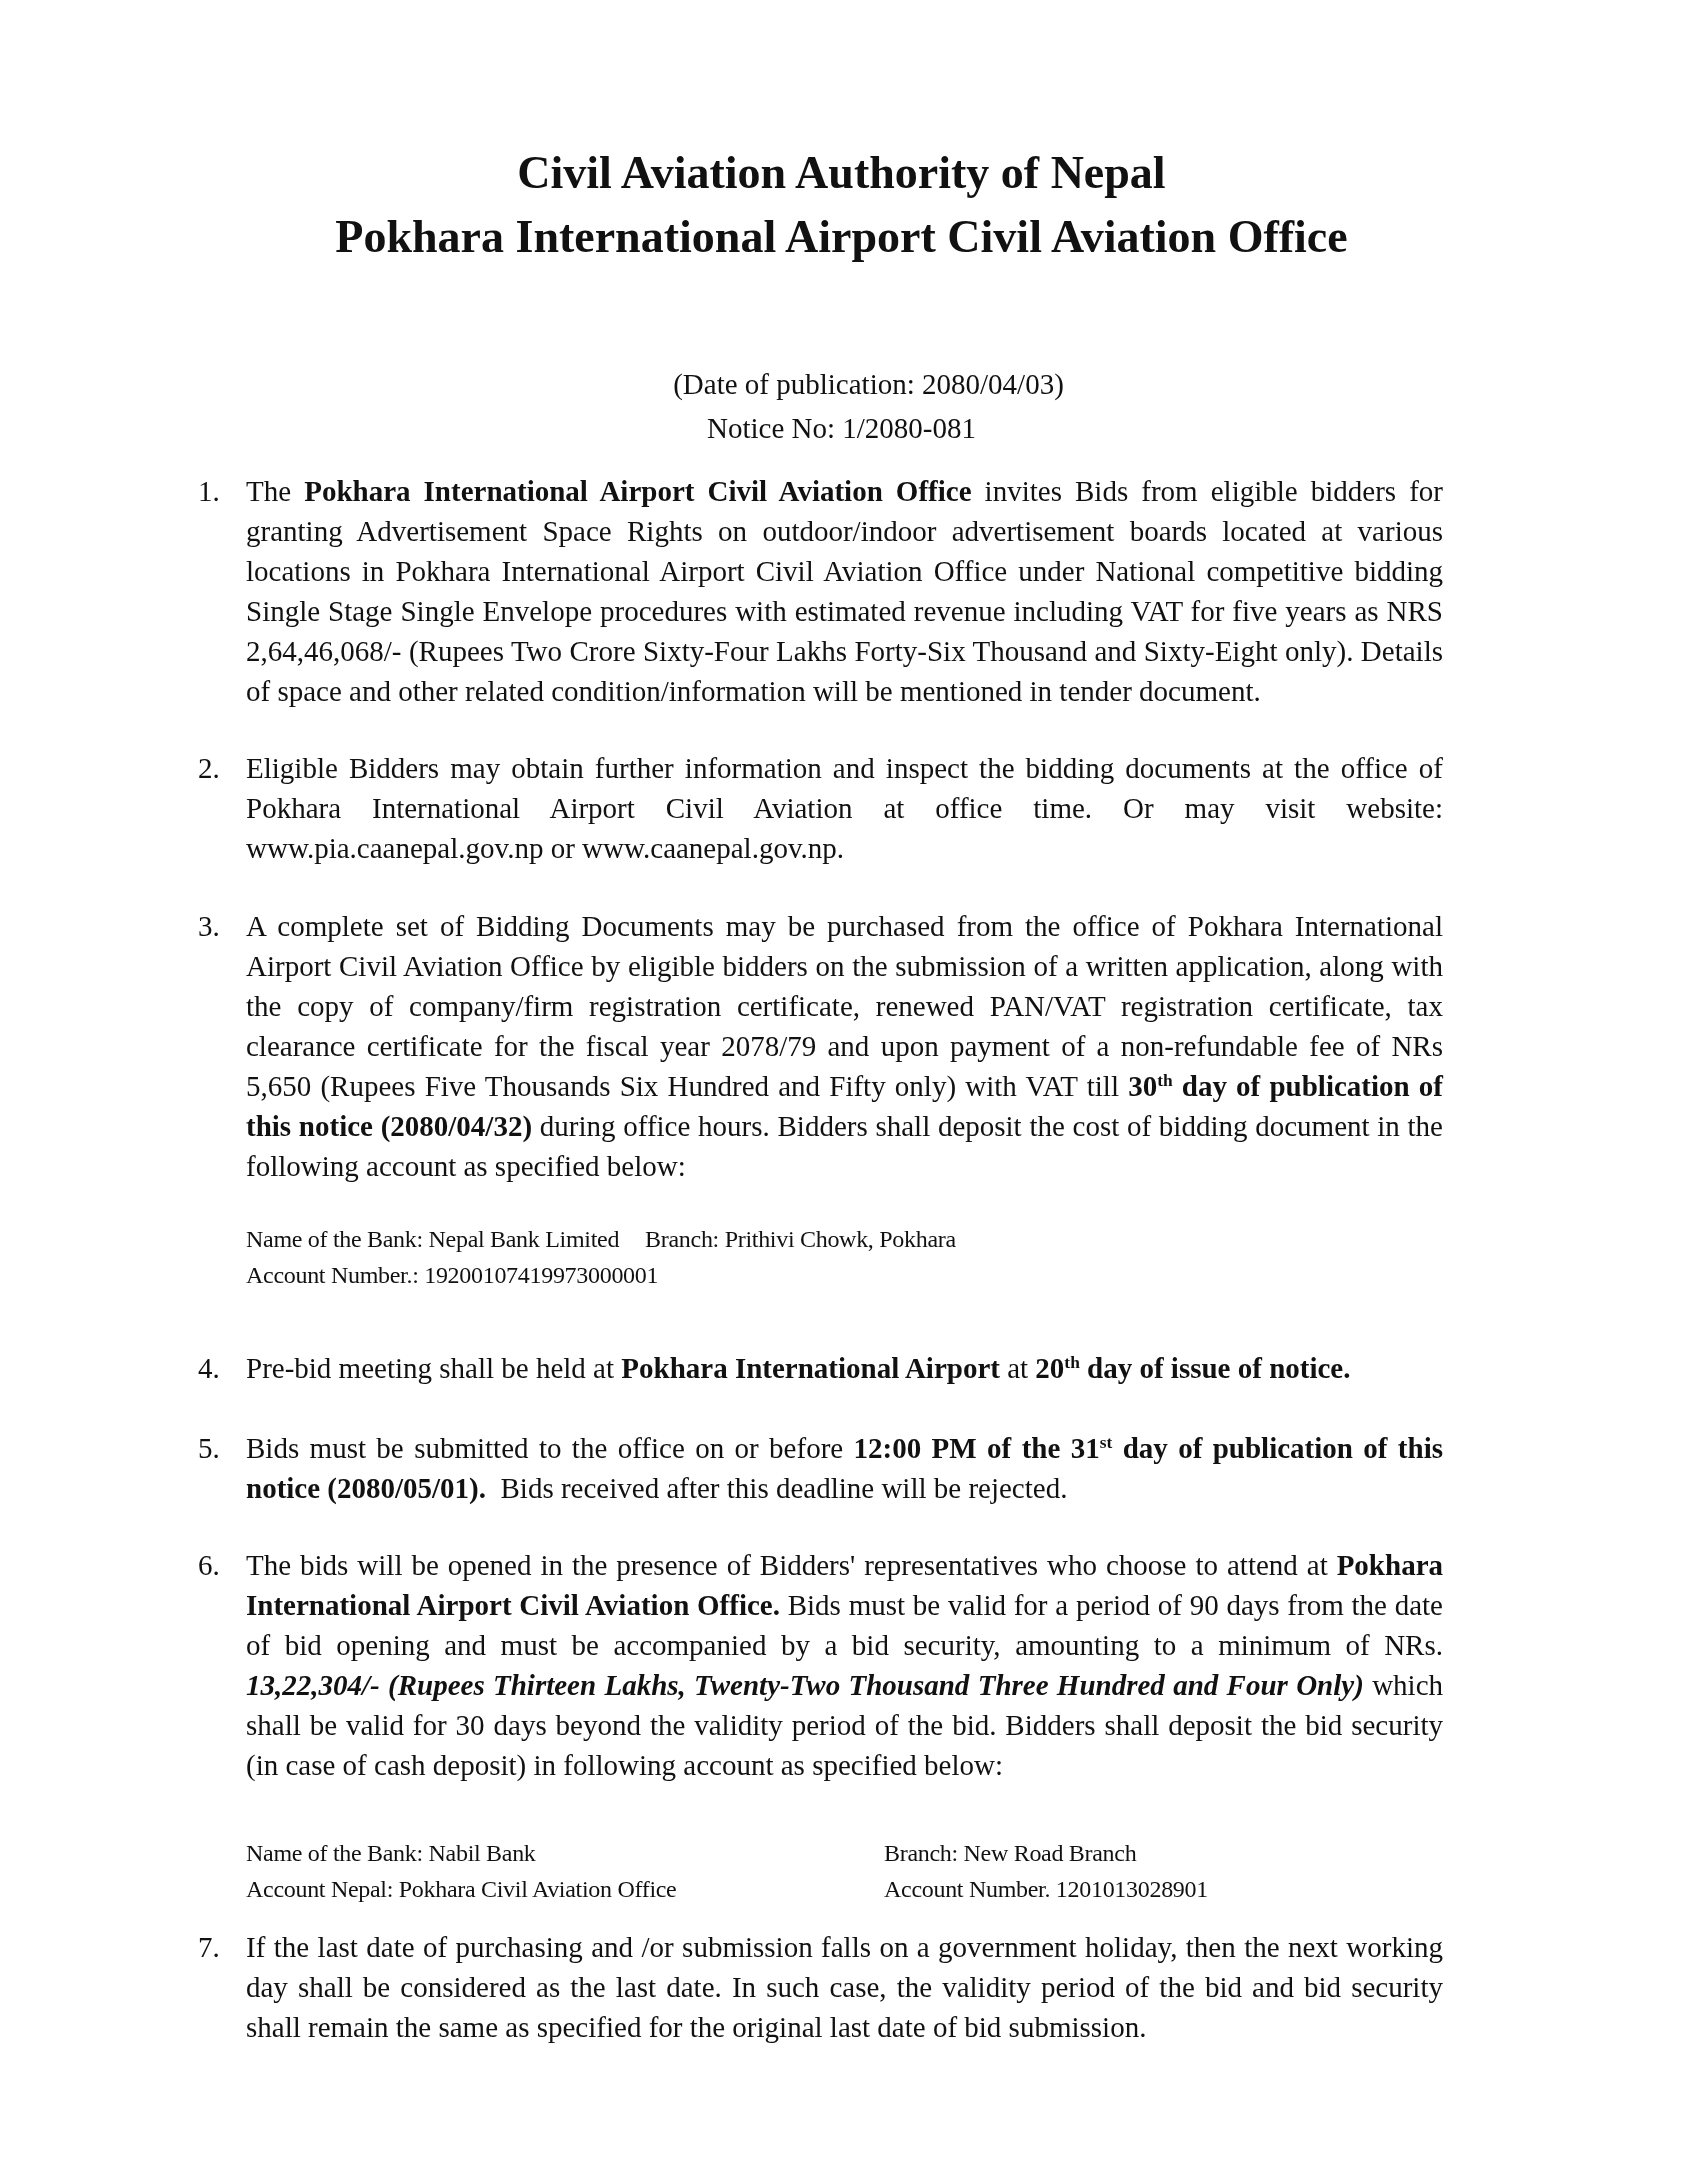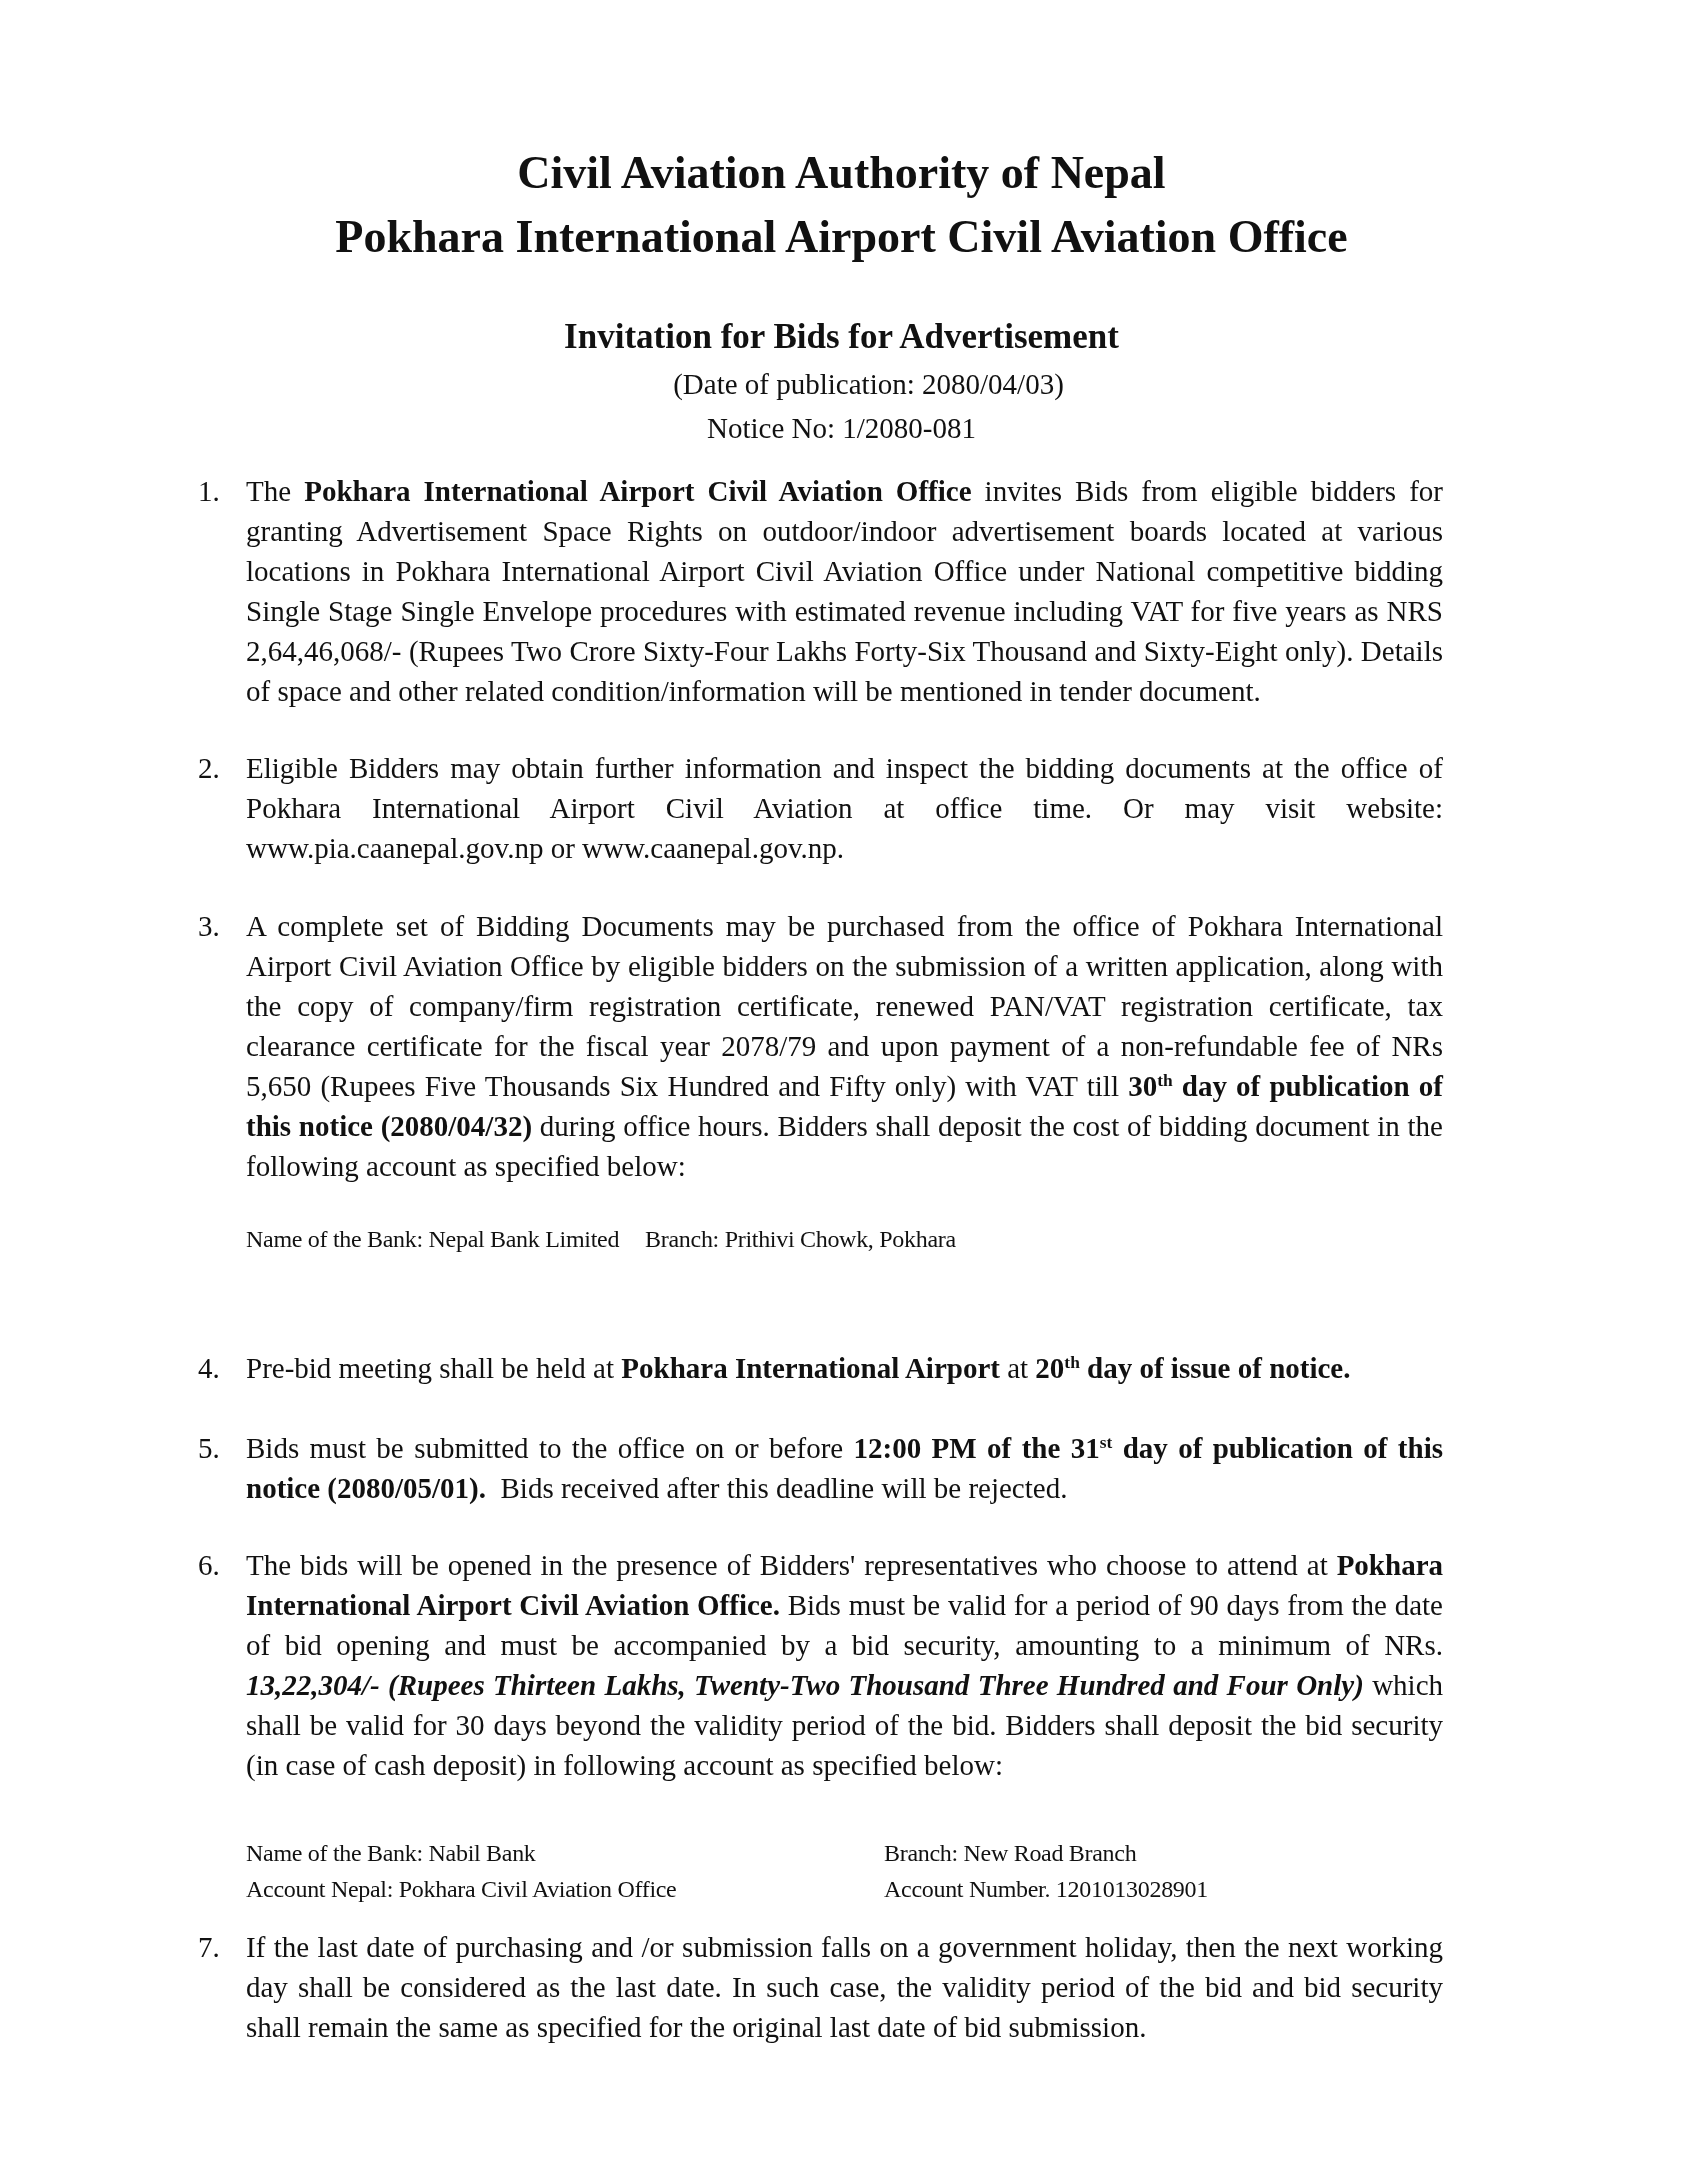--- a/index.html
+++ b/index.html
@@ -22,41 +22,41 @@
   sup { font-size: 60%; line-height: 0; vertical-align: 0.6em; }
   .gap { display: inline-block; width: 26px; }
 </style>
 </head>
 <body>
 
 <div class="page">
 
   <div class="hdr t1">Civil Aviation Authority of Nepal</div>
   <div class="hdr t2">Pokhara International Airport Civil Aviation Office</div>
-  <div class="hdr sub">Invitation for Bids for Advertisement</div>
   <div class="meta m1">(Date of publication: 2080/04/03)</div>
   <div class="meta m2">Notice No: 1/2080-081</div>
 
   <div class="item" style="top:471px;">
     <span class="num">1.</span>
     <div class="body"><span>The </span><b>Pokhara International Airport Civil Aviation Office</b><span> invites Bids from eligible bidders for granting Advertisement Space Rights on outdoor/indoor advertisement boards located at various locations in Pokhara International Airport Civil Aviation Office under National competitive bidding Single Stage Single Envelope procedures with estimated revenue including VAT for five years as NRS 2,64,46,068/- (Rupees Two Crore Sixty-Four Lakhs Forty-Six Thousand and Sixty-Eight only). Details of space and other related condition/information will be mentioned in tender document.</span></div>
   </div>
 
   <div class="item" style="top:748px;">
     <span class="num">2.</span>
     <div class="body"><span>Eligible Bidders may obtain further information and inspect the bidding documents at the office of Pokhara International Airport Civil Aviation at office time. Or may visit website: www.pia.caanepal.gov.np or www.caanepal.gov.np.</span></div>
   </div>
 
   <div class="item" style="top:906px;">
     <span class="num">3.</span>
     <div class="body"><span>A complete set of Bidding Documents may be purchased from the office of Pokhara International Airport Civil Aviation Office by eligible bidders on the submission of a written application, along with the copy of company/firm registration certificate, renewed PAN/VAT registration certificate, tax clearance certificate for the fiscal year 2078/79 and upon payment of a non-refundable fee of NRs 5,650 (Rupees Five Thousands Six Hundred and Fifty only) with VAT till </span><b><span>30</span><sup>th</sup><span> day of publication of this notice (2080/04/32)</span></b><span> during office hours. Bidders shall deposit the cost of bidding document in the following account as specified below:</span></div>
   </div>
 
   <div class="bank" style="left:246px; top:1202px;">
     <div><span>Name of the Bank: Nepal Bank Limited</span><span class="gap"></span><span>Branch: Prithivi Chowk, Pokhara</span></div>
+    <div>Account Number.: 19200107419973000001</div>
   </div>
 
   <div class="item" style="top:1348px;">
     <span class="num">4.</span>
     <div class="body" style="text-align:left;"><span>Pre-bid meeting shall be held at </span><b>Pokhara International Airport</b><span> at </span><b><span>20</span><sup>th</sup><span> day of issue of notice.</span></b></div>
   </div>
 
   <div class="item" style="top:1428px;">
     <span class="num">5.</span>
     <div class="body"><span>Bids must be submitted to the office on or before </span><b><span>12:00 PM of the 31</span><sup>st</sup><span> day of publication of this notice (2080/05/01).</span></b><span style="white-space:pre-wrap;">  Bids received after this deadline will be rejected.</span></div>

